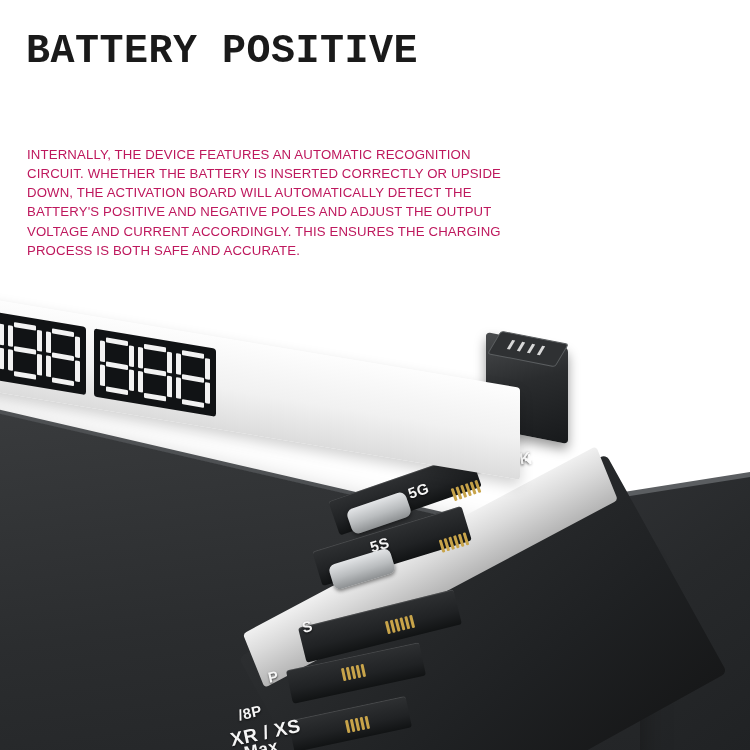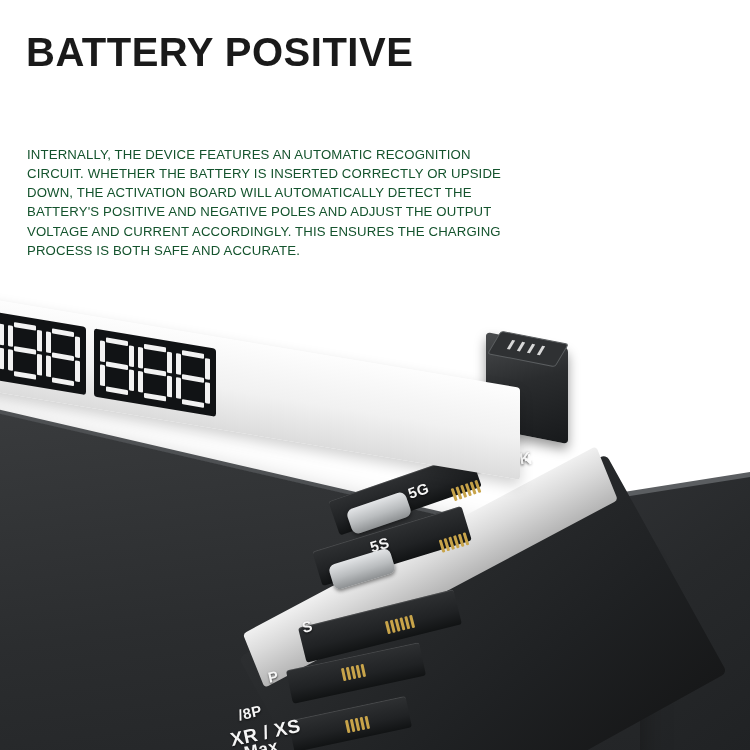--- a/index.html
+++ b/index.html
@@ -23,32 +23,33 @@
     position: absolute;
     left: 26px;
     top: 30px;
     width: 640px;
     font-weight: bold;
     font-size: 40px;
     line-height: 1.12;
     letter-spacing: 0.5px;
     color: #1a1a1a;
     text-transform: uppercase;
+    font-family: Liberation Mono, monospace;
   }
   .headline .line2 { display: block; }
 
   .bodytext {
     position: absolute;
     left: 27px;
     top: 145px;
     width: 490px;
     font-size: 13.2px;
     line-height: 1.45;
     letter-spacing: 0.15px;
-    color: #14532d;
+    color: #be185d;
     text-transform: uppercase;
   }
 
   
   .photo {
     position: absolute;
     left: 0;
     top: 288px;
     width: 750px;
     height: 462px;

